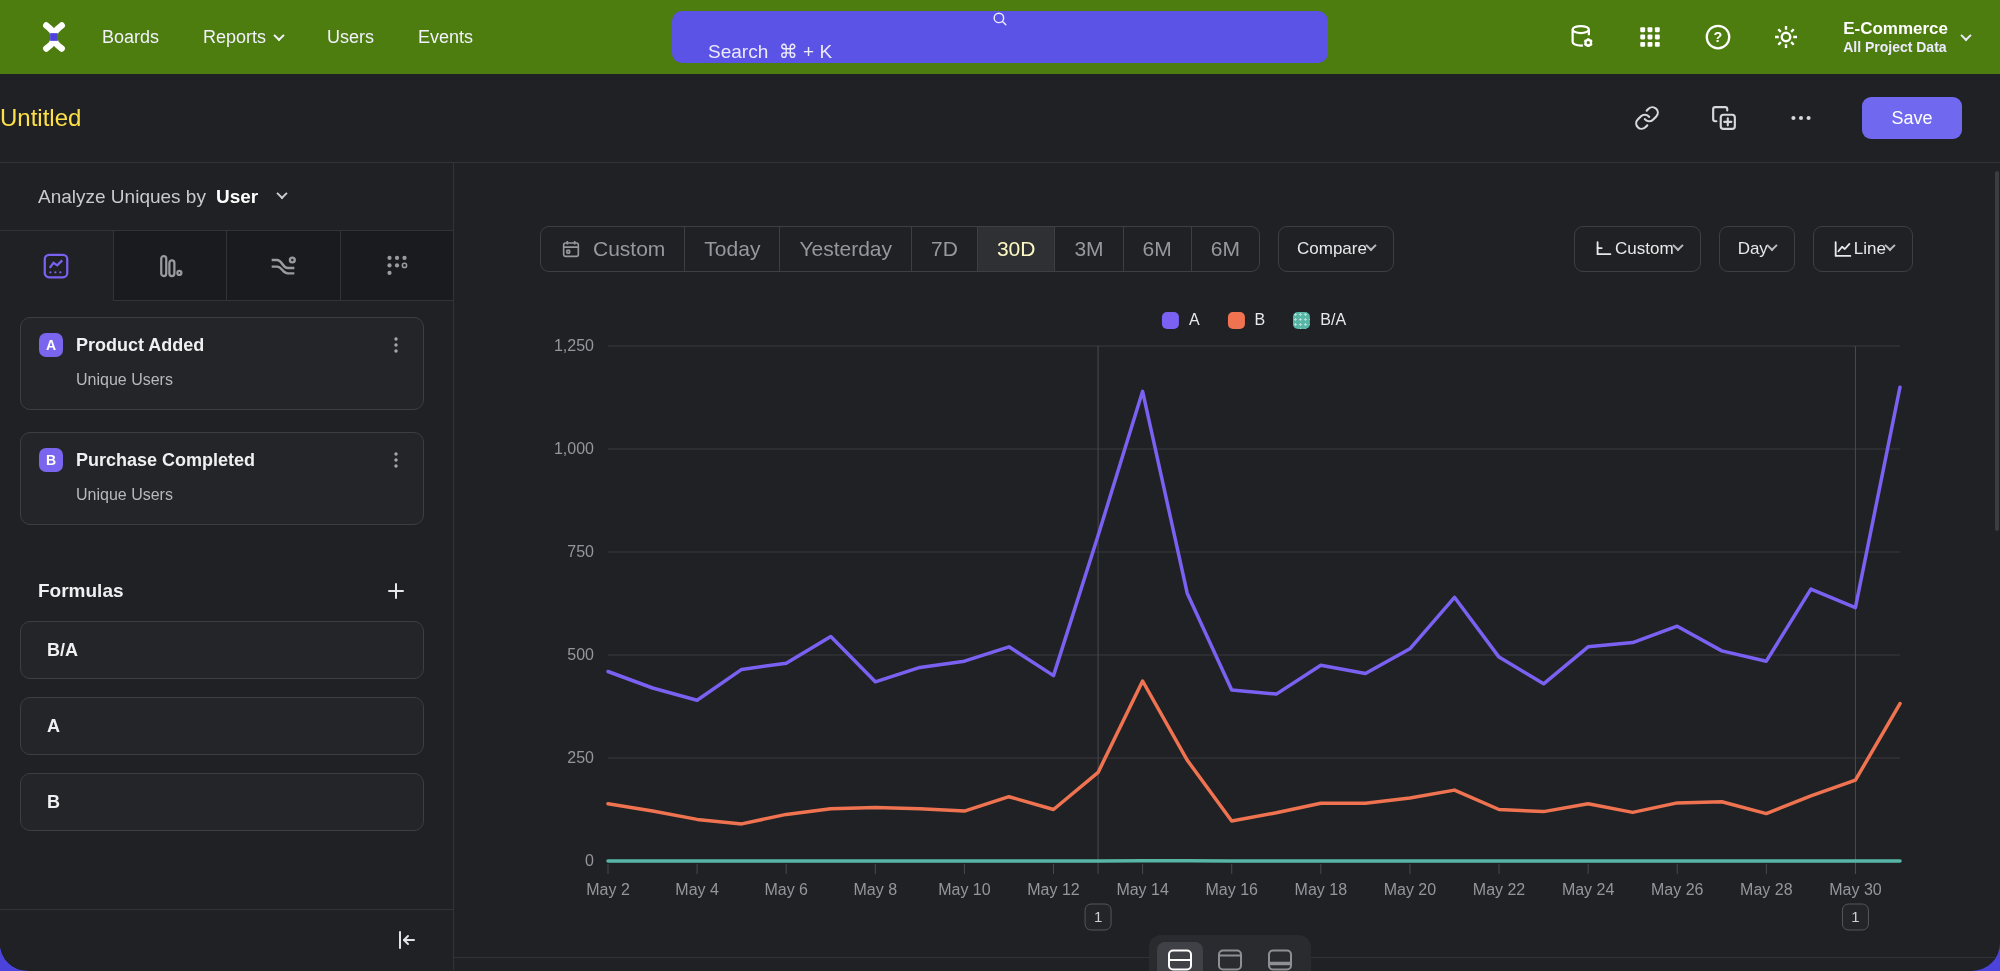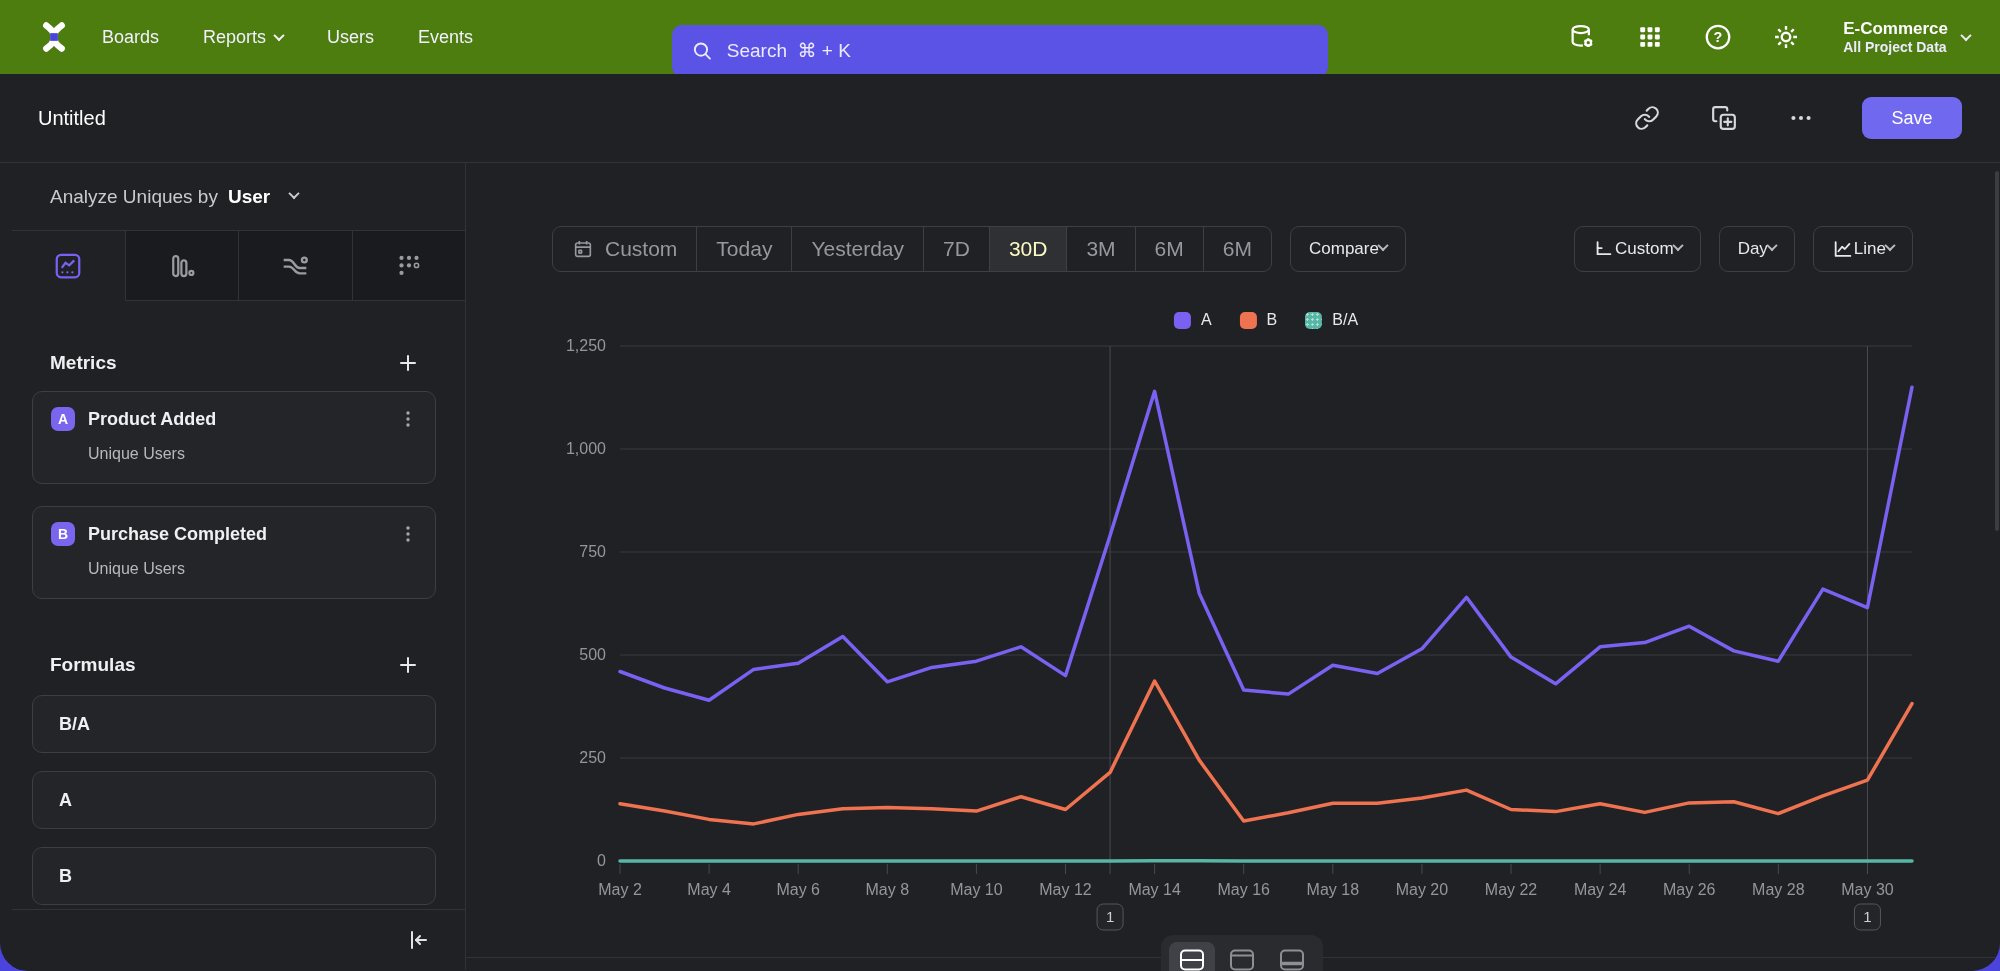--- a/index.html
+++ b/index.html
@@ -6,43 +6,43 @@
   html,body { background:#17171a; }
   body { font-family:"Liberation Sans", sans-serif; }
   .app { position:relative; width:2000px; height:971px; background:#4b43db; overflow:hidden; }
 
   
   .topnav { position:relative; height:74px; background:#4d7c0f; display:flex; align-items:center; color:#fff; }
   .logo { width:36px; height:36px; margin:0 30px 0 36px; flex:0 0 auto; }
   .nav-items { display:flex; align-items:center; gap:44px; }
   .nav-item { font-size:18px; color:#f2f1fd; cursor:pointer; display:flex; align-items:center; gap:9px; white-space:nowrap; }
   .chev { width:8px; height:8px; border-right:2px solid currentColor; border-bottom:2px solid currentColor; transform:rotate(45deg) translate(-1px,-1px); display:inline-block; }
-  .search { position:absolute; left:672px; top:25px; width:656px; height:52px; background:#5b53e6; border-radius:10px; display:flex; align-items:center; padding:0 20px; gap:14px; }
+  .search { position:absolute; left:672px; top:11px; width:656px; height:52px; background:#5b53e6; border-radius:10px; display:flex; align-items:center; padding:0 36px; gap:14px;flex-direction:column; }
   .search input { background:transparent; border:none; outline:none; color:#fff; font-size:19px; font-family:"Liberation Sans",sans-serif; width:100%; }
   .search input::placeholder { color:#eceafd; opacity:1; }
   .nav-right { position:absolute; right:30px; top:0; height:74px; display:flex; align-items:center; gap:34px; }
   .nav-ico { width:34px; height:34px; display:flex; align-items:center; justify-content:center; cursor:pointer; }
   .project { display:flex; align-items:center; gap:14px; cursor:pointer; margin-left:6px; }
   .project .pname { font-size:17px; font-weight:bold; color:#fff; line-height:1.25; }
   .project .pscope { font-size:14px; font-weight:bold; color:#eceafd; line-height:1.25; }
 
   
   .workspace { position:absolute; left:0; top:74px; width:2000px; height:897px; background:#202124; border-radius:0 0 28px 28px; overflow:hidden; }
 
   
   .titlebar { position:relative; height:89px; border-bottom:1px solid #323337; display:flex; align-items:center; }
-  .title { margin-left:38px; font-size:20px; color:#ffffff; }
+  .title { font-size:24px; color:#fde047; }
   .title-actions { position:absolute; right:38px; display:flex; align-items:center; gap:45px; }
   .act-ico { width:32px; height:32px; display:flex; align-items:center; justify-content:center; cursor:pointer; color:#d6d7da; }
   .save-btn { width:100px; height:42px; background:#7069f0; color:#fff; font-size:18px; border:none; border-radius:9px; cursor:pointer; font-family:"Liberation Sans",sans-serif; }
 
   .content { position:relative; display:flex; height:807px; }
 
   
-  .sidebar { position:relative; width:454px; height:100%; border-right:1px solid #323337; background:#202124; flex:0 0 auto;margin-left:12px; }
+  .sidebar { position:relative; width:454px; height:100%; border-right:1px solid #323337; background:#202124; flex:0 0 auto; }
   .sb-head { height:68px; border-bottom:1px solid #323337; display:flex; align-items:center; padding-left:38px; gap:10px; font-size:19px; }
   .sb-head .pre { color:#c9cacd; }
   .sb-head .val { color:#fff; font-weight:bold; display:flex; align-items:center; gap:20px; cursor:pointer; }
   .sb-head .chev { color:#c9cacd; margin-top:-3px; }
   .sb-tabs { display:flex; height:70px; }
   .sb-tab { flex:1; display:flex; align-items:center; justify-content:center; background:#1a1b1e; border-bottom:1px solid #323337; border-left:1px solid #323337; cursor:pointer; }
   .sb-tab:first-child { border-left:none; }
   .sb-tab.active { background:#202124; border-bottom:1px solid transparent; }
   .sec-head { display:flex; align-items:center; justify-content:space-between; margin:50px 46px 0 38px; height:24px; }
   .sec-head .t { font-size:19px; font-weight:bold; color:#f0f0f2; }
@@ -229,28 +229,20 @@
                 <circle cx="12" cy="5.5" r="1.7"></circle>
                 <circle cx="18" cy="5.5" r="1.7"></circle>
               <circle cx="6" cy="11.5" r="1.7"></circle>
                 <circle cx="12" cy="11.5" r="1.7"></circle>
               <circle cx="6" cy="17.5" r="1.7"></circle>
               <circle cx="18" cy="11.5" r="1.7" fill="none" stroke="#9a9b9f" stroke-width="1.2"></circle>
             </svg>
           </div>
         </div>
 
-        <div class="sec-head">
-          <span class="t">Metrics</span>
-          <span class="plus-btn">
-            <svg width="20" height="20" viewBox="0 0 20 20" stroke="#e8e8ea" stroke-width="2" stroke-linecap="round">
-                <path d="M10 3v14M3 10h14"></path>
-              </svg>
-          </span>
-        </div>
 
         <div class="mcard">
           <div class="mrow1">
             <span class="badge">A</span>
             <span class="mname">Product Added</span>
             <span class="kebab">
               <svg width="18" height="20" viewBox="0 0 18 20" fill="currentColor">
                   <circle cx="9" cy="4" r="1.7"></circle>
                   <circle cx="9" cy="10" r="1.7"></circle>
                   <circle cx="9" cy="16" r="1.7"></circle>

